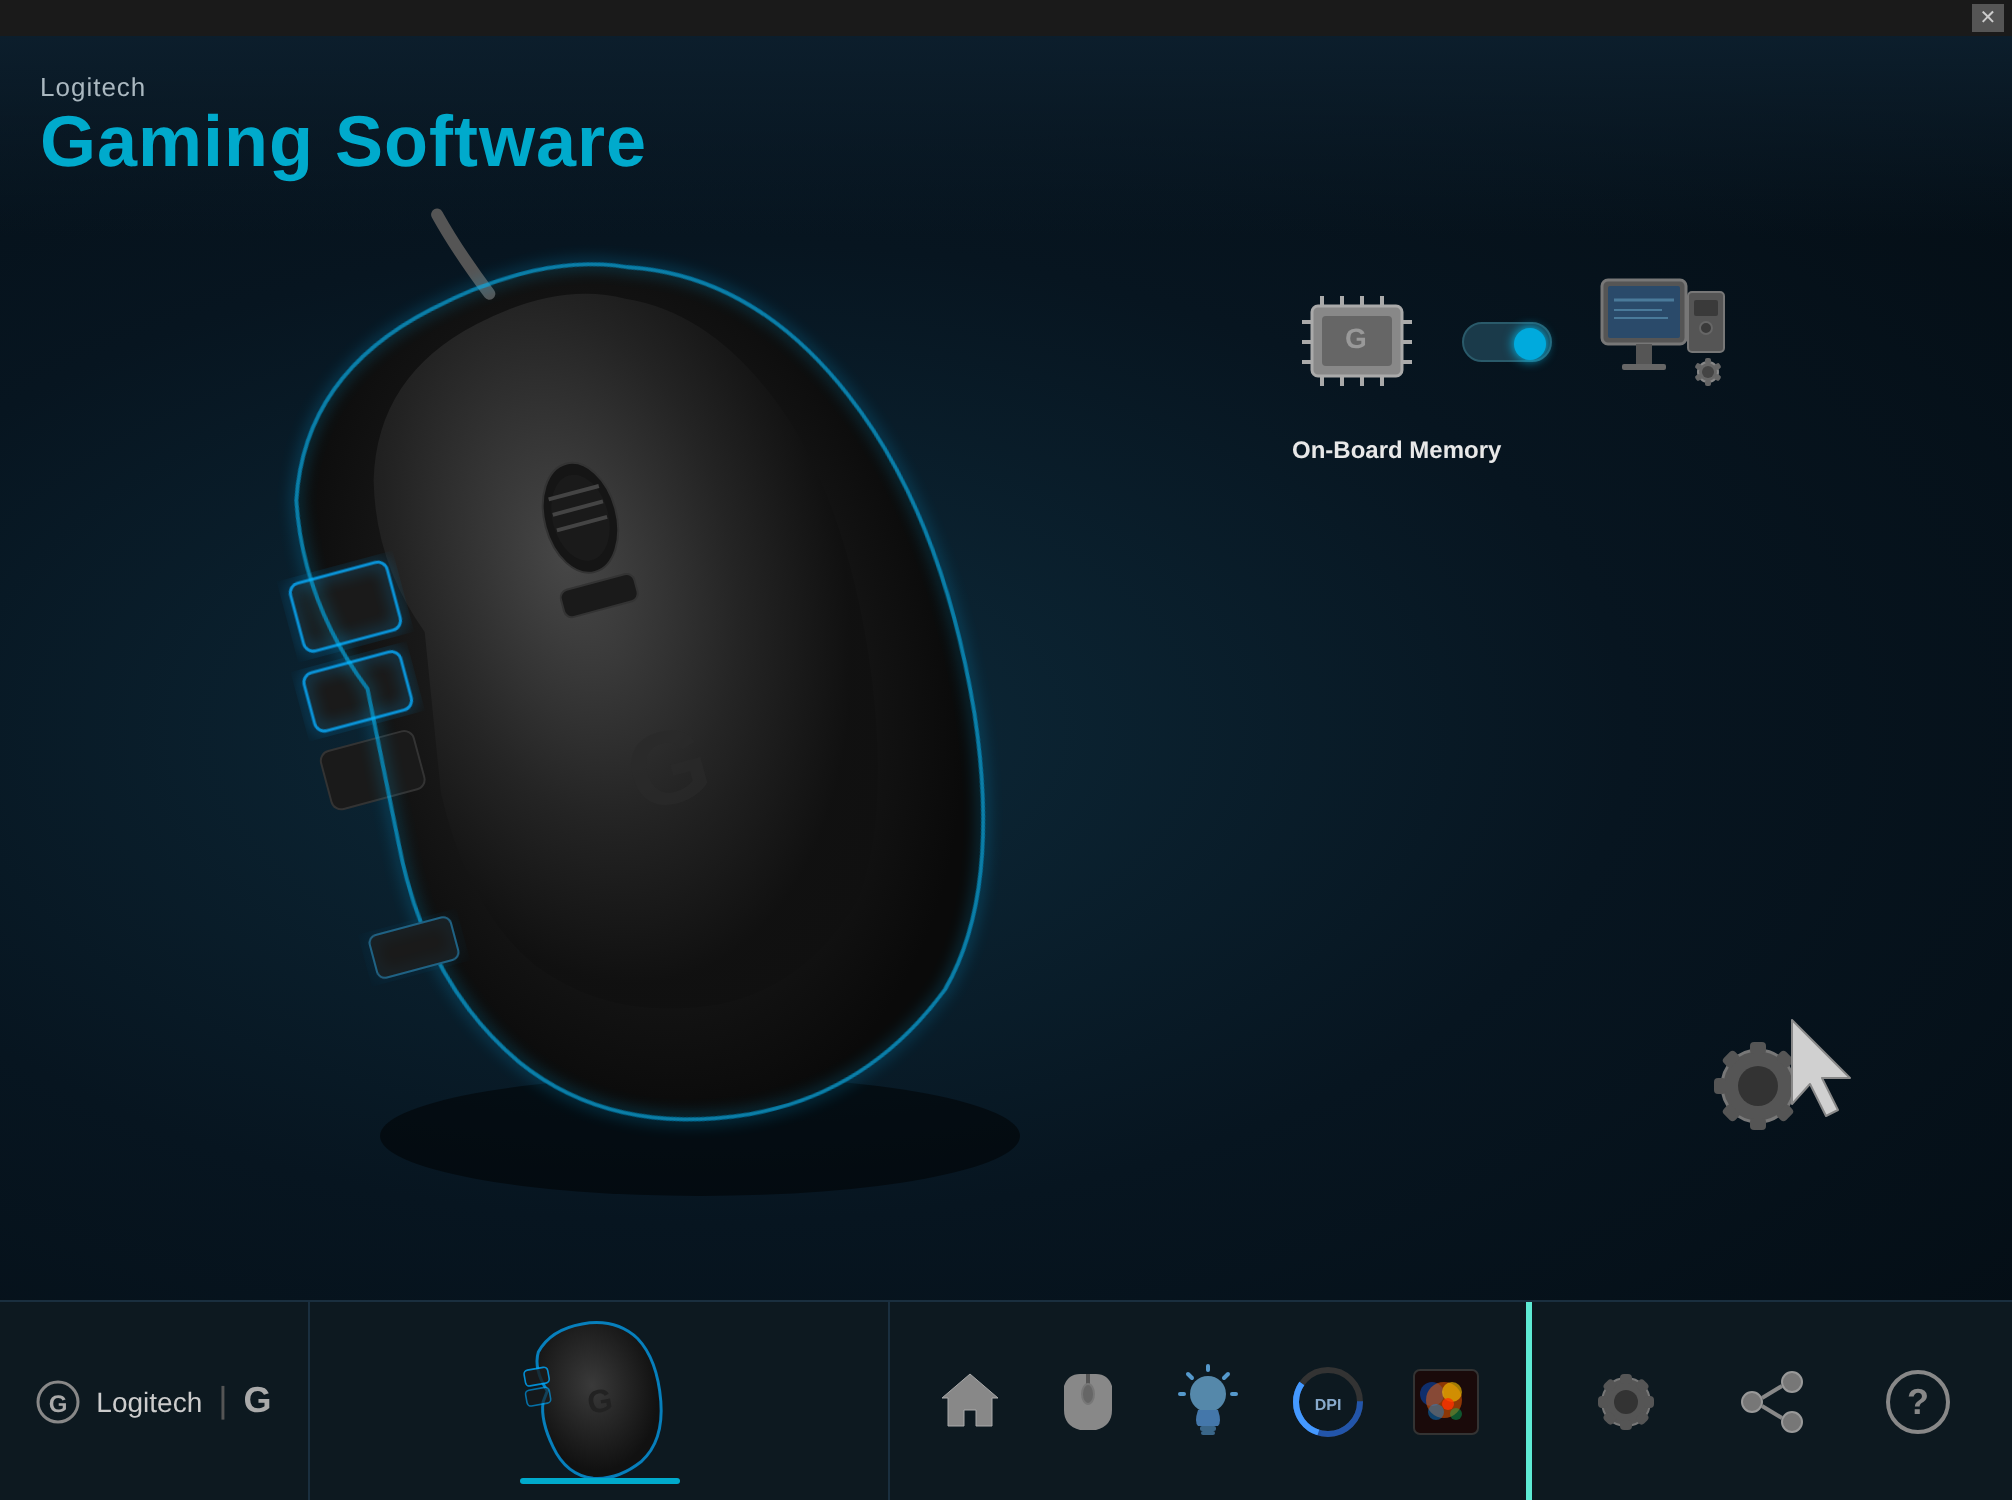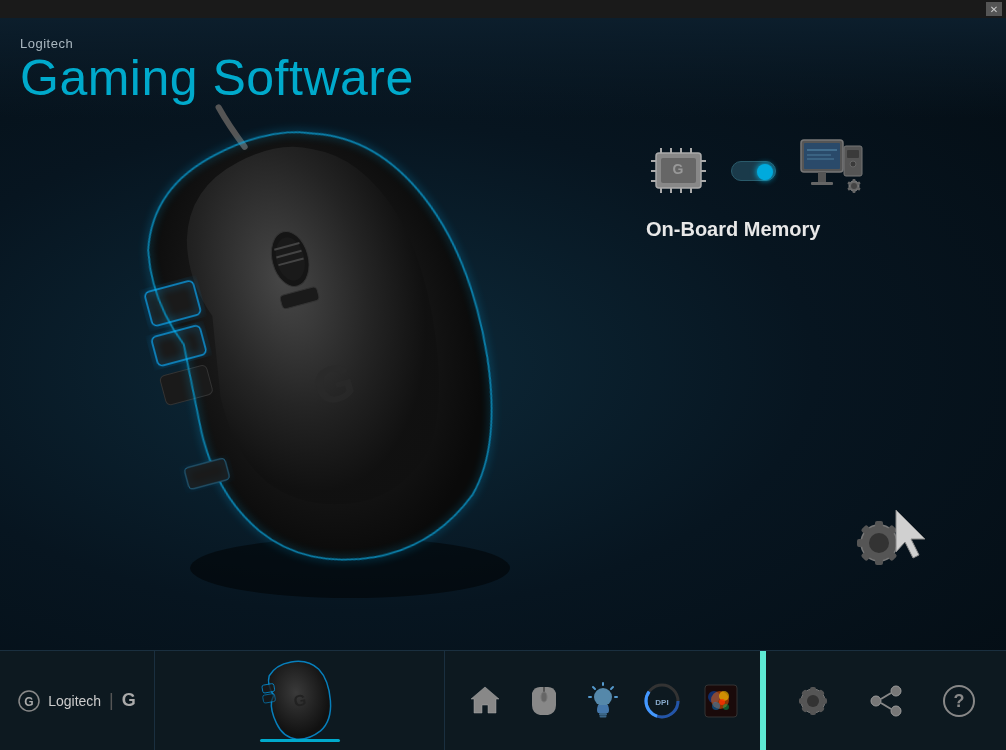--- a/index.html
+++ b/index.html
@@ -54,23 +54,23 @@
       background: linear-gradient(180deg, #0c1e2c 0%, transparent 100%);
       padding: 18px 20px;
     }
     #brand-logitech {
       font-size: 13px;
       color: #aab8c0;
       font-weight: normal;
       letter-spacing: 0.5px;
     }
     #brand-gaming {
-      font-size: 50px;
+      font-size: 36px;
       color: #00aacc;
-      font-weight: normal;
+      font-weight: bold;
       line-height: 1.1;
       letter-spacing: 0.5px;
     }
 
     
     #mouse-container {
       position: absolute;
       top: 80px;
       left: 40px;
       width: 560px;
@@ -133,21 +133,21 @@
       box-shadow: 0 0 6px #00ccff;
     }
 
     .icon-pc {
       width: 70px;
       height: 65px;
       position: relative;
     }
 
     #memory-title {
-      font-size: 20px;
+      font-size: 12px;
       font-weight: bold;
       color: #e8e8e8;
       margin-bottom: 6px;
     }
     #memory-desc {
       font-size: 13px;
       color: #8a9aa8;
       line-height: 1.4;
     }
 
@@ -194,21 +194,21 @@
       justify-content: center;
       flex-shrink: 0;
       cursor: pointer;
       position: relative;
     }
 
     
     #taskbar-nav {
       flex: 1;
       height: 100%;
-      border-right: 6px solid #5eead4;
+      border-right: 3px solid #5eead4;
       display: flex;
       align-items: center;
       justify-content: space-around;
       padding: 0 10px;
     }
 
     #taskbar-actions {
       width: 240px;
       height: 100%;
       display: flex;

